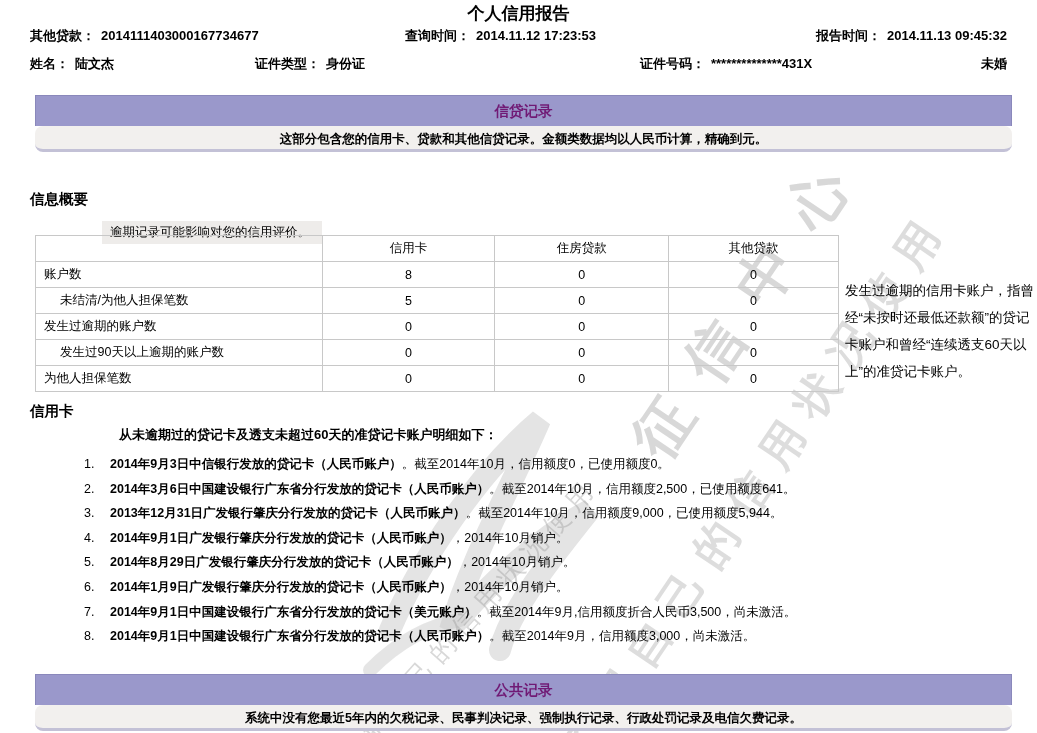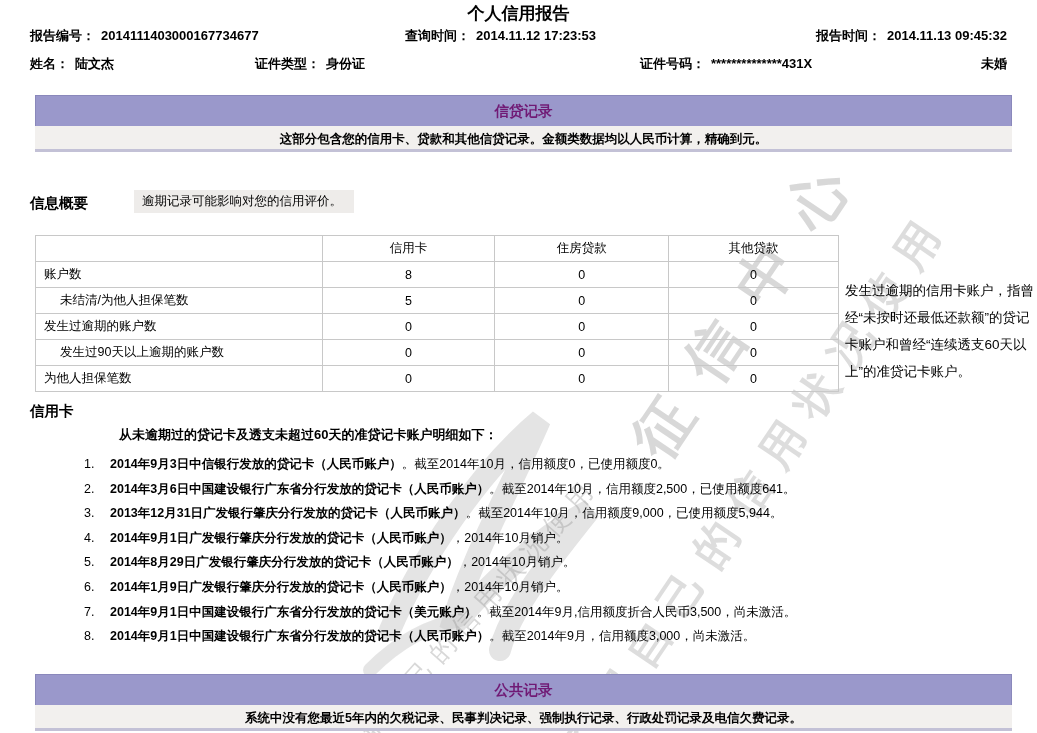--- a/index.html
+++ b/index.html
@@ -45,26 +45,26 @@
   .h-marital { right: 0; }
 
   .section-box { position: absolute; left: 35px; width: 977px; }
   .sec-credit { top: 95px; }
   .sec-public { top: 660px; margin-top: 14px; }
   .banner { height: 31px; line-height: 31px; text-align: center;
     background: #9a98cb; color: #701a75; font-size: 14.5px; font-weight: bold;
     border: 1px solid #8a88bb; border-bottom: none; }
   .strip { height: 26px; line-height: 26px; text-align: center;
     background: #f2f0ee; font-size: 12.5px; font-weight: bold;
-    border-bottom: 3px solid #c3c1d6; }
-
-  .summary-head { position: absolute; left: 30px; top: 190px; display: flex; align-items: flex-end; gap: 32px; }
+    border-bottom: 3px solid #c3c1d6; border-radius: 8px; }
+
+  .summary-head { position: absolute; left: 30px; top: 190px; display: flex; align-items: flex-start; }
   .summary-title { font-size: 14.5px; font-weight: bold; }
   .summary-note { margin-left: 14px; background: #eeecea; padding: 3px 12px 3px 8px;
-    font-size: 12.5px; }
+    font-size: 12.5px; margin-top: 31px; }
 
   table.summary { position: absolute; left: 35px; top: 235px; width: 804px;
     border-collapse: collapse; font-size: 12.5px; background: transparent; }
   table.summary td, table.summary th {
     border: 1px solid #c8c8c8; height: 26px; font-weight: normal; }
   table.summary .c0 { width: 287px; text-align: left; padding-left: 8px; }
   table.summary .c0.indent { padding-left: 24px; }
   table.summary .c1 { width: 173px; text-align: center; }
   table.summary .c2 { width: 174px; text-align: center; }
   table.summary .c3 { width: 170px; text-align: center; }
@@ -96,21 +96,21 @@
       <path d="M40 290 C 70 260, 100 245, 130 240" fill="none" stroke="#8f8f8f" stroke-width="14" stroke-linecap="round" opacity="0.5"></path>
     </svg>
   </div>
 
   <div class="content">
 
     <div class="page-title">个人信用报告</div>
 
     <div class="hrow hrow1">
       <span class="hitem h-report-no">
-        <span class="lbl">报告编号：</span><span>2014111403000167734677</span>
+        <span class="lbl">其他贷款：</span><span>2014111403000167734677</span>
       </span>
       <span class="hitem h-query-time">
         <span class="lbl">查询时间：</span><span>2014.11.12 17:23:53</span>
       </span>
       <span class="hitem h-report-time">
         <span class="lbl">报告时间：</span><span>2014.11.13 09:45:32</span>
       </span>
     </div>
 
     <div class="hrow hrow2">

